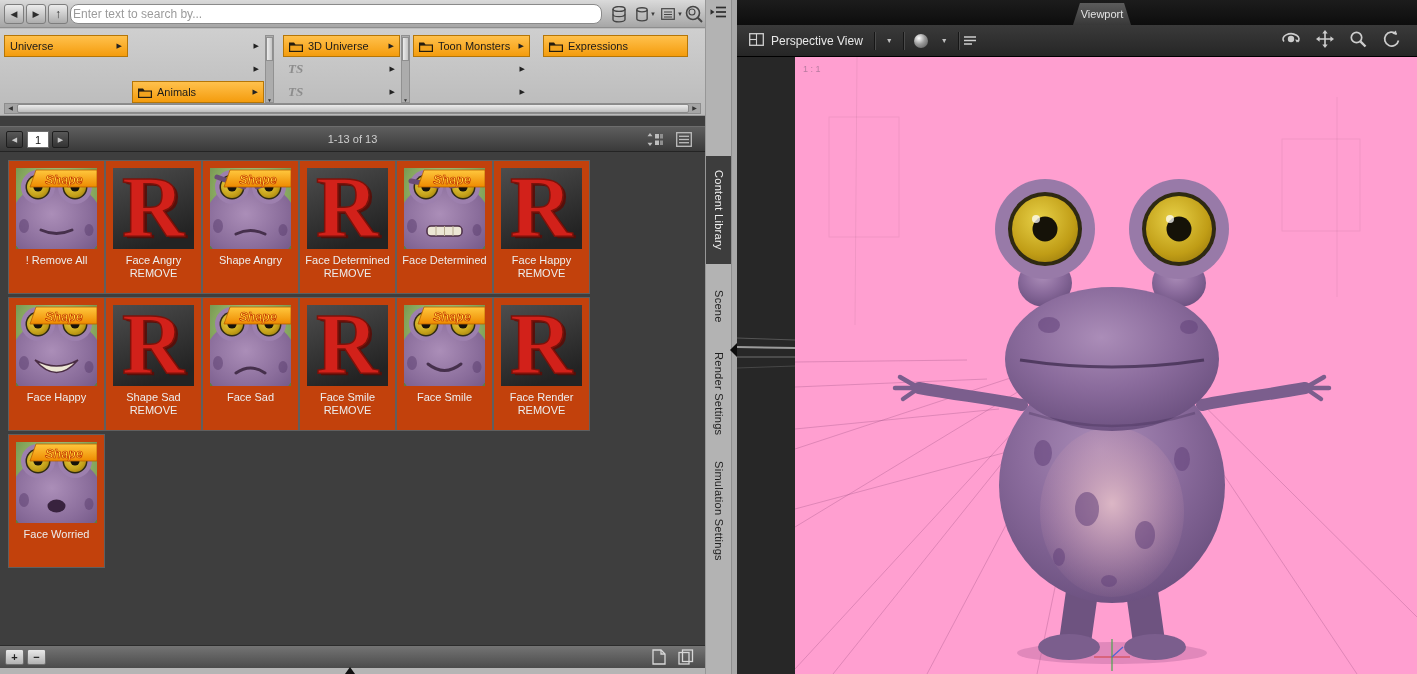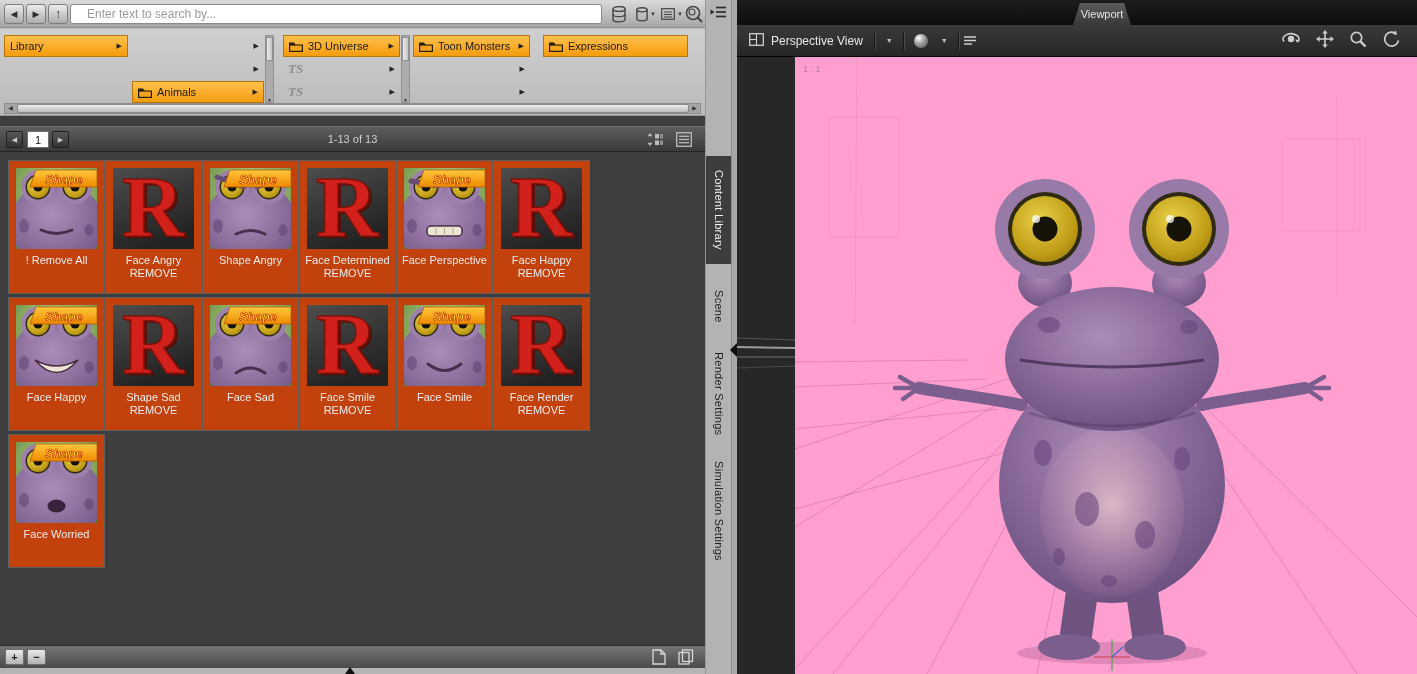--- a/index.html
+++ b/index.html
@@ -4,21 +4,21 @@
 <style>
   html,body{margin:0;padding:0;}
   body{font-family:"Liberation Sans",sans-serif;background:#666;}
   .app{position:relative;width:1417px;height:674px;overflow:hidden;background:#9a9a9a;}
 
   
   .left{position:absolute;left:0;top:0;width:705px;height:674px;background:#bdbdbd;}
   .lp-toolbar{position:absolute;left:0;top:0;width:705px;height:28px;background:linear-gradient(#dadada,#a6a6a6);border-bottom:1px solid #8e8e8e;box-sizing:border-box;}
   .navbtn{position:absolute;top:4px;width:20px;height:20px;border:1px solid #7d7d7d;border-radius:3px;background:linear-gradient(#ececec,#adadad);color:#2e2e2e;font-size:9px;line-height:18px;text-align:center;box-sizing:border-box;cursor:default;}
   .navbtn.up{font-size:12px;font-weight:bold;}
-  .search{position:absolute;left:70px;top:4px;width:532px;height:20px;border:1px solid #8a8a8a;border-radius:3px;padding:0 16px;font-size:12px;color:#333;box-sizing:border-box;background:#fff;outline:none;font-family:"Liberation Sans",sans-serif;}
+  .search{position:absolute;left:70px;top:4px;width:532px;height:20px;border:1px solid #8a8a8a;border-radius:8px;padding:0 2px;font-size:12px;color:#333;box-sizing:border-box;background:#fff;outline:none;font-family:"Liberation Sans",sans-serif;}
   .search::placeholder{color:#9b9b9b;}
   .tb-icon{position:absolute;top:4px;height:20px;display:flex;align-items:center;justify-content:center;gap:2px;}
   .mini-caret{font-size:6px;color:#3c3c3c;}
 
   
   .tree{position:absolute;left:0;top:29px;width:705px;height:87px;background:linear-gradient(#cfcfcf,#bababa);border-bottom:1px solid #979797;box-sizing:border-box;}
   .trow{position:absolute;height:22px;box-sizing:border-box;font-size:11px;display:flex;align-items:center;padding:0 5px;color:#1a1a1a;cursor:default;}
   .trow.orange{background:linear-gradient(#ffc14d,#f49c0d);border:1px solid #b57607;}
   .trow .lbl{flex:1;white-space:nowrap;overflow:hidden;}
   .trow .arr{font-size:7px;color:#222;margin-left:4px;}
@@ -137,21 +137,21 @@
         <svg width="18" height="18" viewBox="0 0 18 18">
             <circle cx="8" cy="8" r="6.5" fill="none" stroke="#454545" stroke-width="1.6"></circle>
             <circle cx="7" cy="7" r="3" fill="none" stroke="#454545" stroke-width="1.1"></circle>
             <line x1="12.8" y1="12.8" x2="17" y2="17" stroke="#454545" stroke-width="2"></line>
           </svg>
       </span>
     </div>
 
     <div class="tree">
       <div class="trow orange" style="left:4px;top:6px;width:124px">
-        <span class="lbl">Library</span>
+        <span class="lbl">Universe</span>
           <span class="arr">▶</span>
       </div>
 
       <div class="trow" style="left:132px;top:6px;width:132px">
           <span class="lbl"></span>
           <span class="arr">▶</span>
         </div>
       <div class="trow" style="left:132px;top:29px;width:132px">
           <span class="lbl"></span>
           <span class="arr">▶</span>
@@ -345,21 +345,21 @@
                   <rect x="23" y="58" width="35" height="10" rx="4" fill="#ece6d4" stroke="#4a2d44" stroke-width="1.5"></rect>
                   <line x1="32" y1="58" x2="32" y2="68" stroke="#b7ab90"></line>
                   <line x1="40.5" y1="58" x2="40.5" y2="68" stroke="#b7ab90"></line>
                   <line x1="49" y1="58" x2="49" y2="68" stroke="#b7ab90"></line>
                 </g>
                 <ellipse cx="8" cy="58" rx="5" ry="7" fill="rgba(84,56,104,.45)"></ellipse>
                 <ellipse cx="73" cy="62" rx="4.5" ry="6" fill="rgba(84,56,104,.45)"></ellipse>
                 <polygon points="20,2 81,2 81,19 14,19" fill="url(#g-badge)" stroke="#b55f00" stroke-width="0.8"></polygon>
                 <text x="48" y="15.5" text-anchor="middle" font-size="12.5" font-style="italic" font-weight="bold" fill="#ffe23d" stroke="#c23000" stroke-width="0.7" font-family="Liberation Sans, sans-serif">Shape</text>
               </svg></div>
-    <div class="clabel">Face Perspective</div>
+    <div class="clabel">Face Determined</div>
   </div>
           <div class="card">
     <div class="thumb"><svg viewBox="0 0 81 81" width="81" height="81">
                 <rect width="81" height="81" fill="url(#g-rbg)"></rect>
                 <text x="43" y="70" text-anchor="middle" font-size="86" font-weight="bold" font-family="Liberation Serif, serif" fill="#5a0d07" opacity=".9">R</text>
                 <text x="40" y="68" text-anchor="middle" font-size="86" font-weight="bold" font-family="Liberation Serif, serif" fill="#d2211a" stroke="#7d120a" stroke-width="1.5">R</text>
               </svg></div>
     <div class="clabel">Face Happy REMOVE</div>
   </div>
           <div class="card">

